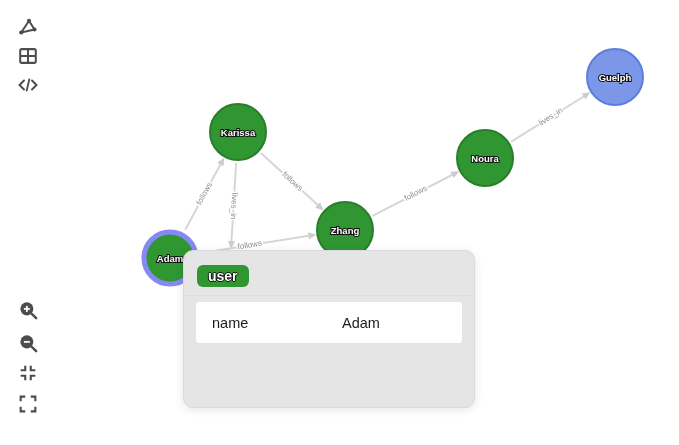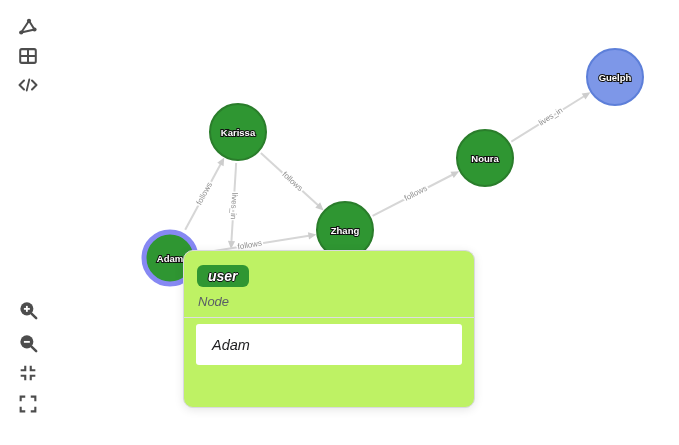--- a/index.html
+++ b/index.html
@@ -9,22 +9,22 @@
   
   .icon-btn{position:absolute;left:15px;width:26px;height:26px;border:none;background:transparent;
     padding:0;display:flex;align-items:center;justify-content:center;cursor:pointer;}
   .icon-btn svg{display:block;}
 
   
   #graph-svg{position:absolute;left:0;top:0;}
 
   
   .tooltip-card{position:absolute;left:183px;top:250px;width:292px;height:158px;
-    background:#bef264;border:1px solid #d9d9de;border-radius:10px;
-    box-shadow:0 2px 10px rgba(0,0,0,0.10);box-sizing:border-box;font-style:italic;}
+    background:#e5e5e5;border:1px solid #d9d9de;border-radius:10px;
+    box-shadow:0 2px 10px rgba(0,0,0,0.10);box-sizing:border-box;}
   .badge{display:inline-block;margin:14px 0 0 13px;padding:3px 11px;border-radius:6px;
     background:#2f9632;color:#fff;font-weight:bold;font-size:14px;
     text-shadow:-1px 0 #111,0 1px #111,1px 0 #111,0 -1px #111;}
   .type-label{margin:7px 0 0 14px;font-size:13px;color:#5a5e66;}
   .divider{margin-top:8px;border-top:1px solid #ddddE2;height:0;}
   .props-panel{margin:6px 12px 0 12px;background:#ffffff;border-radius:3px;padding:4px 0;}
   .prop-row{display:flex;align-items:center;height:33px;padding:0 16px;font-size:14.5px;color:#1c1c1e;}
   .prop-key{width:130px;}
   .prop-val{flex:1;}
 </style>
@@ -124,22 +124,22 @@
     <svg width="22" height="22" viewBox="0 0 24 24">
       <path d="M4 9 V4 H9" fill="none" stroke="#4d4d4d" stroke-width="2.3"></path>
       <path d="M15 4 H20 V9" fill="none" stroke="#4d4d4d" stroke-width="2.3"></path>
       <path d="M20 15 V20 H15" fill="none" stroke="#4d4d4d" stroke-width="2.3"></path>
       <path d="M9 20 H4 V15" fill="none" stroke="#4d4d4d" stroke-width="2.3"></path>
     </svg>
   </button>
 
   <div class="tooltip-card">
     <span class="badge">user</span>
-    <div class="type-label">Node</div>
     <div class="divider"></div>
     <div class="props-panel" id="props-panel">
         <div class="prop-row">
+          <div class="prop-key">name</div>
           <div class="prop-val">Adam</div>
         </div>
       </div>
   </div>
 
 </div>
 
 </body></html>

